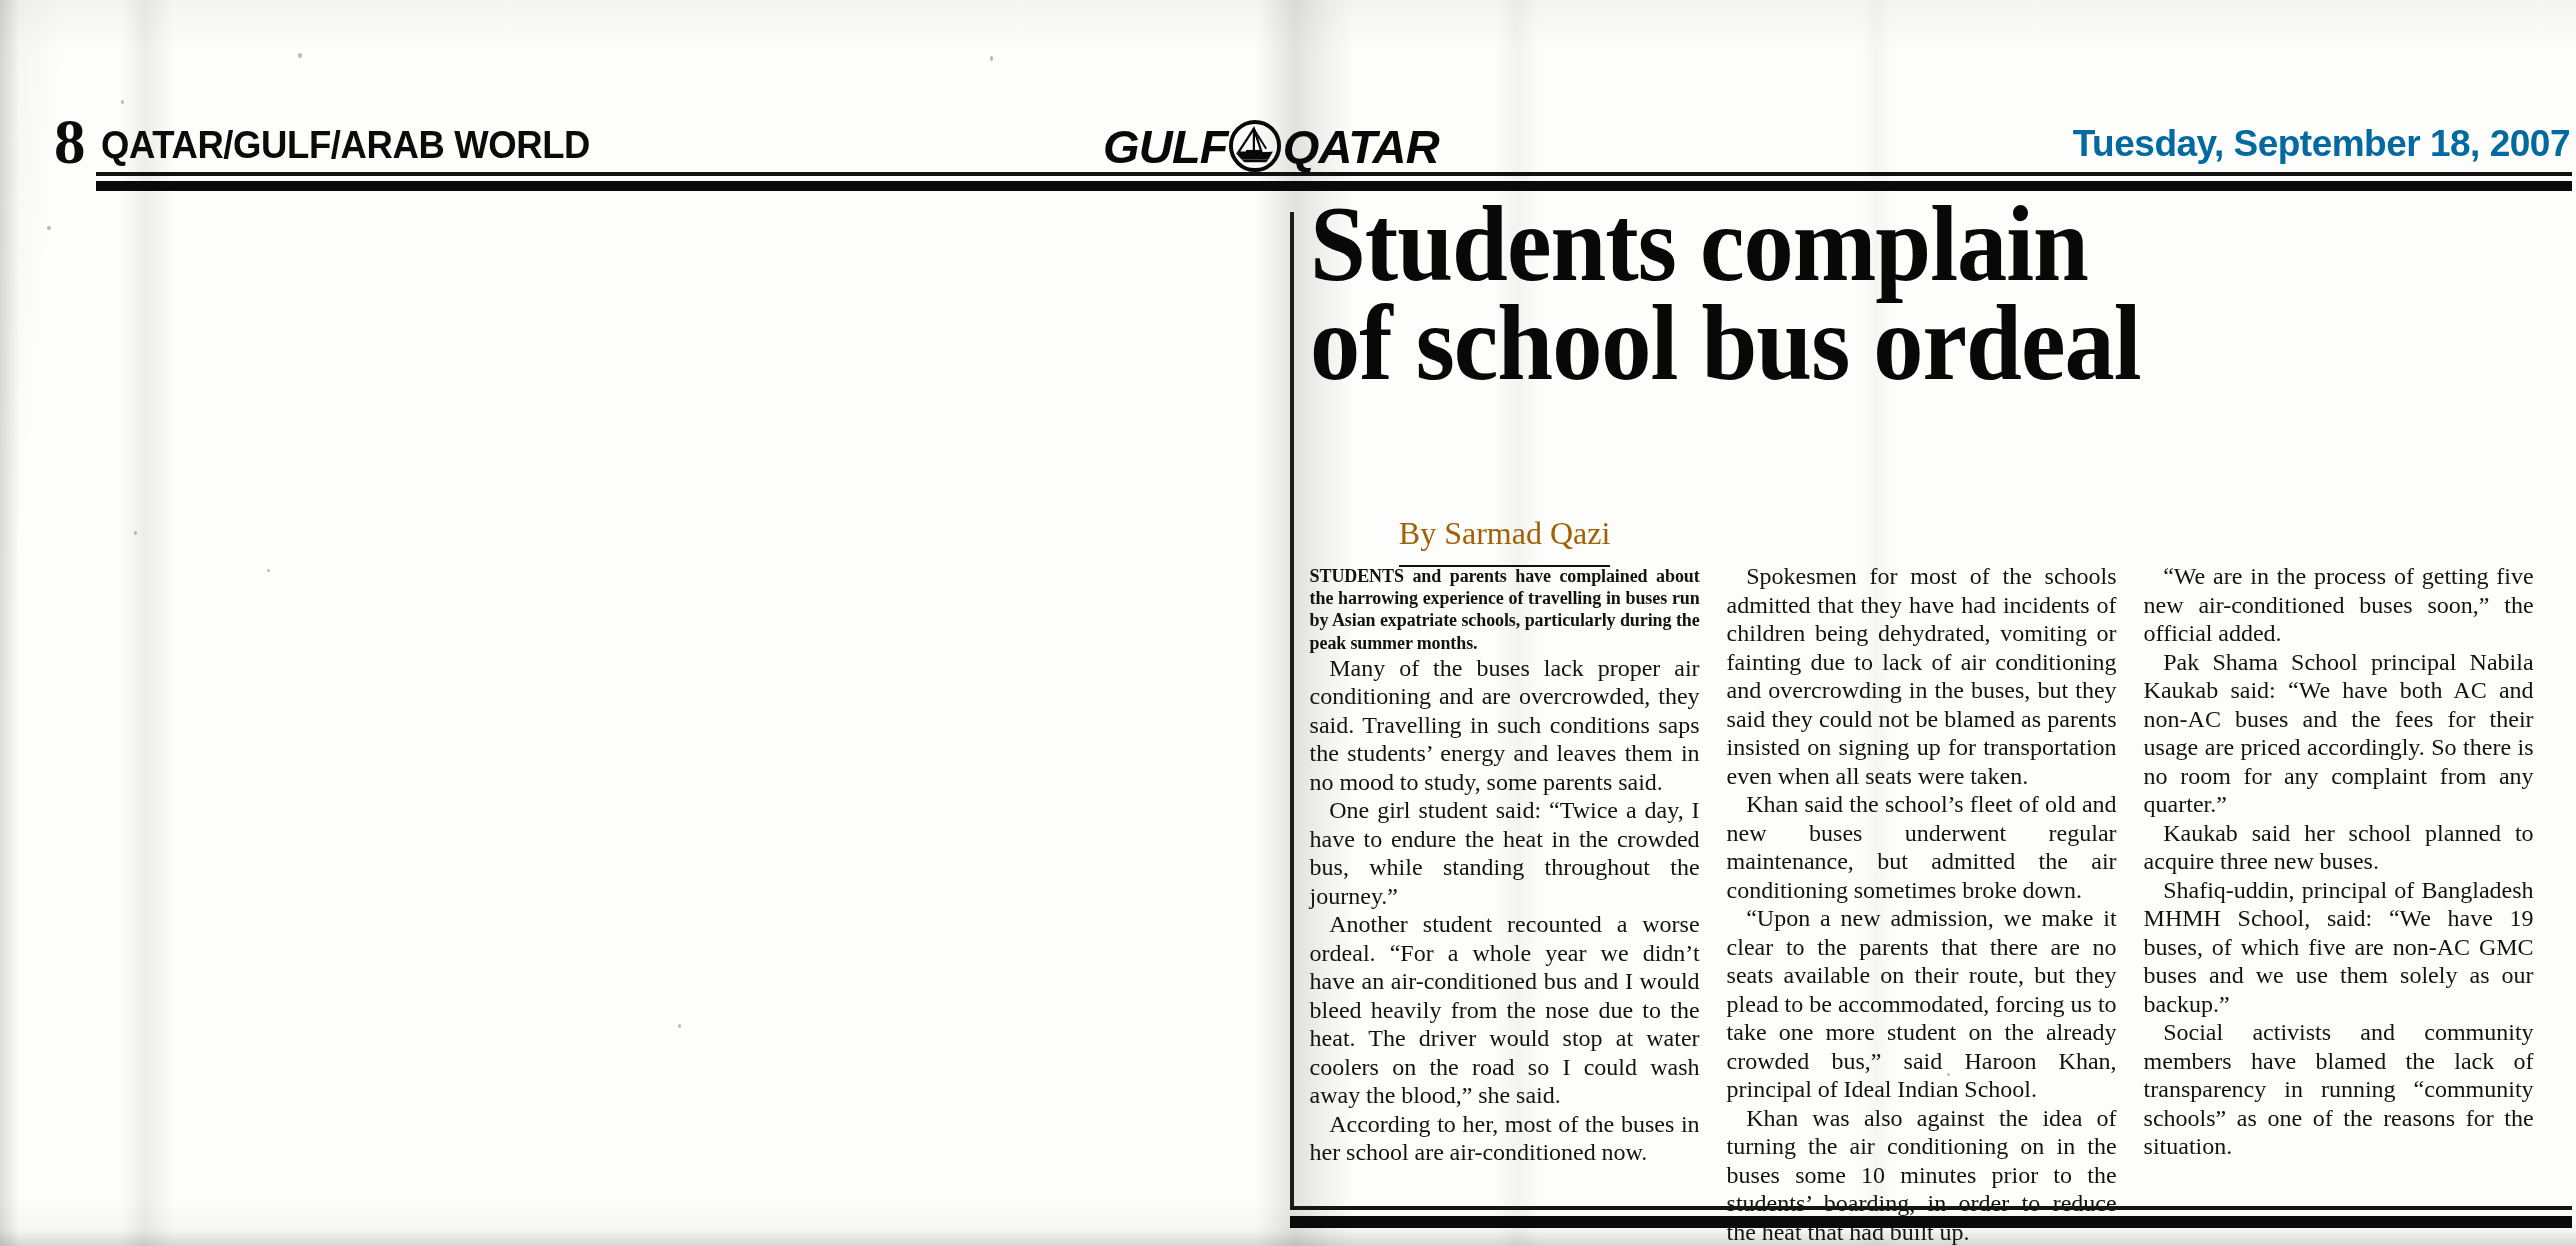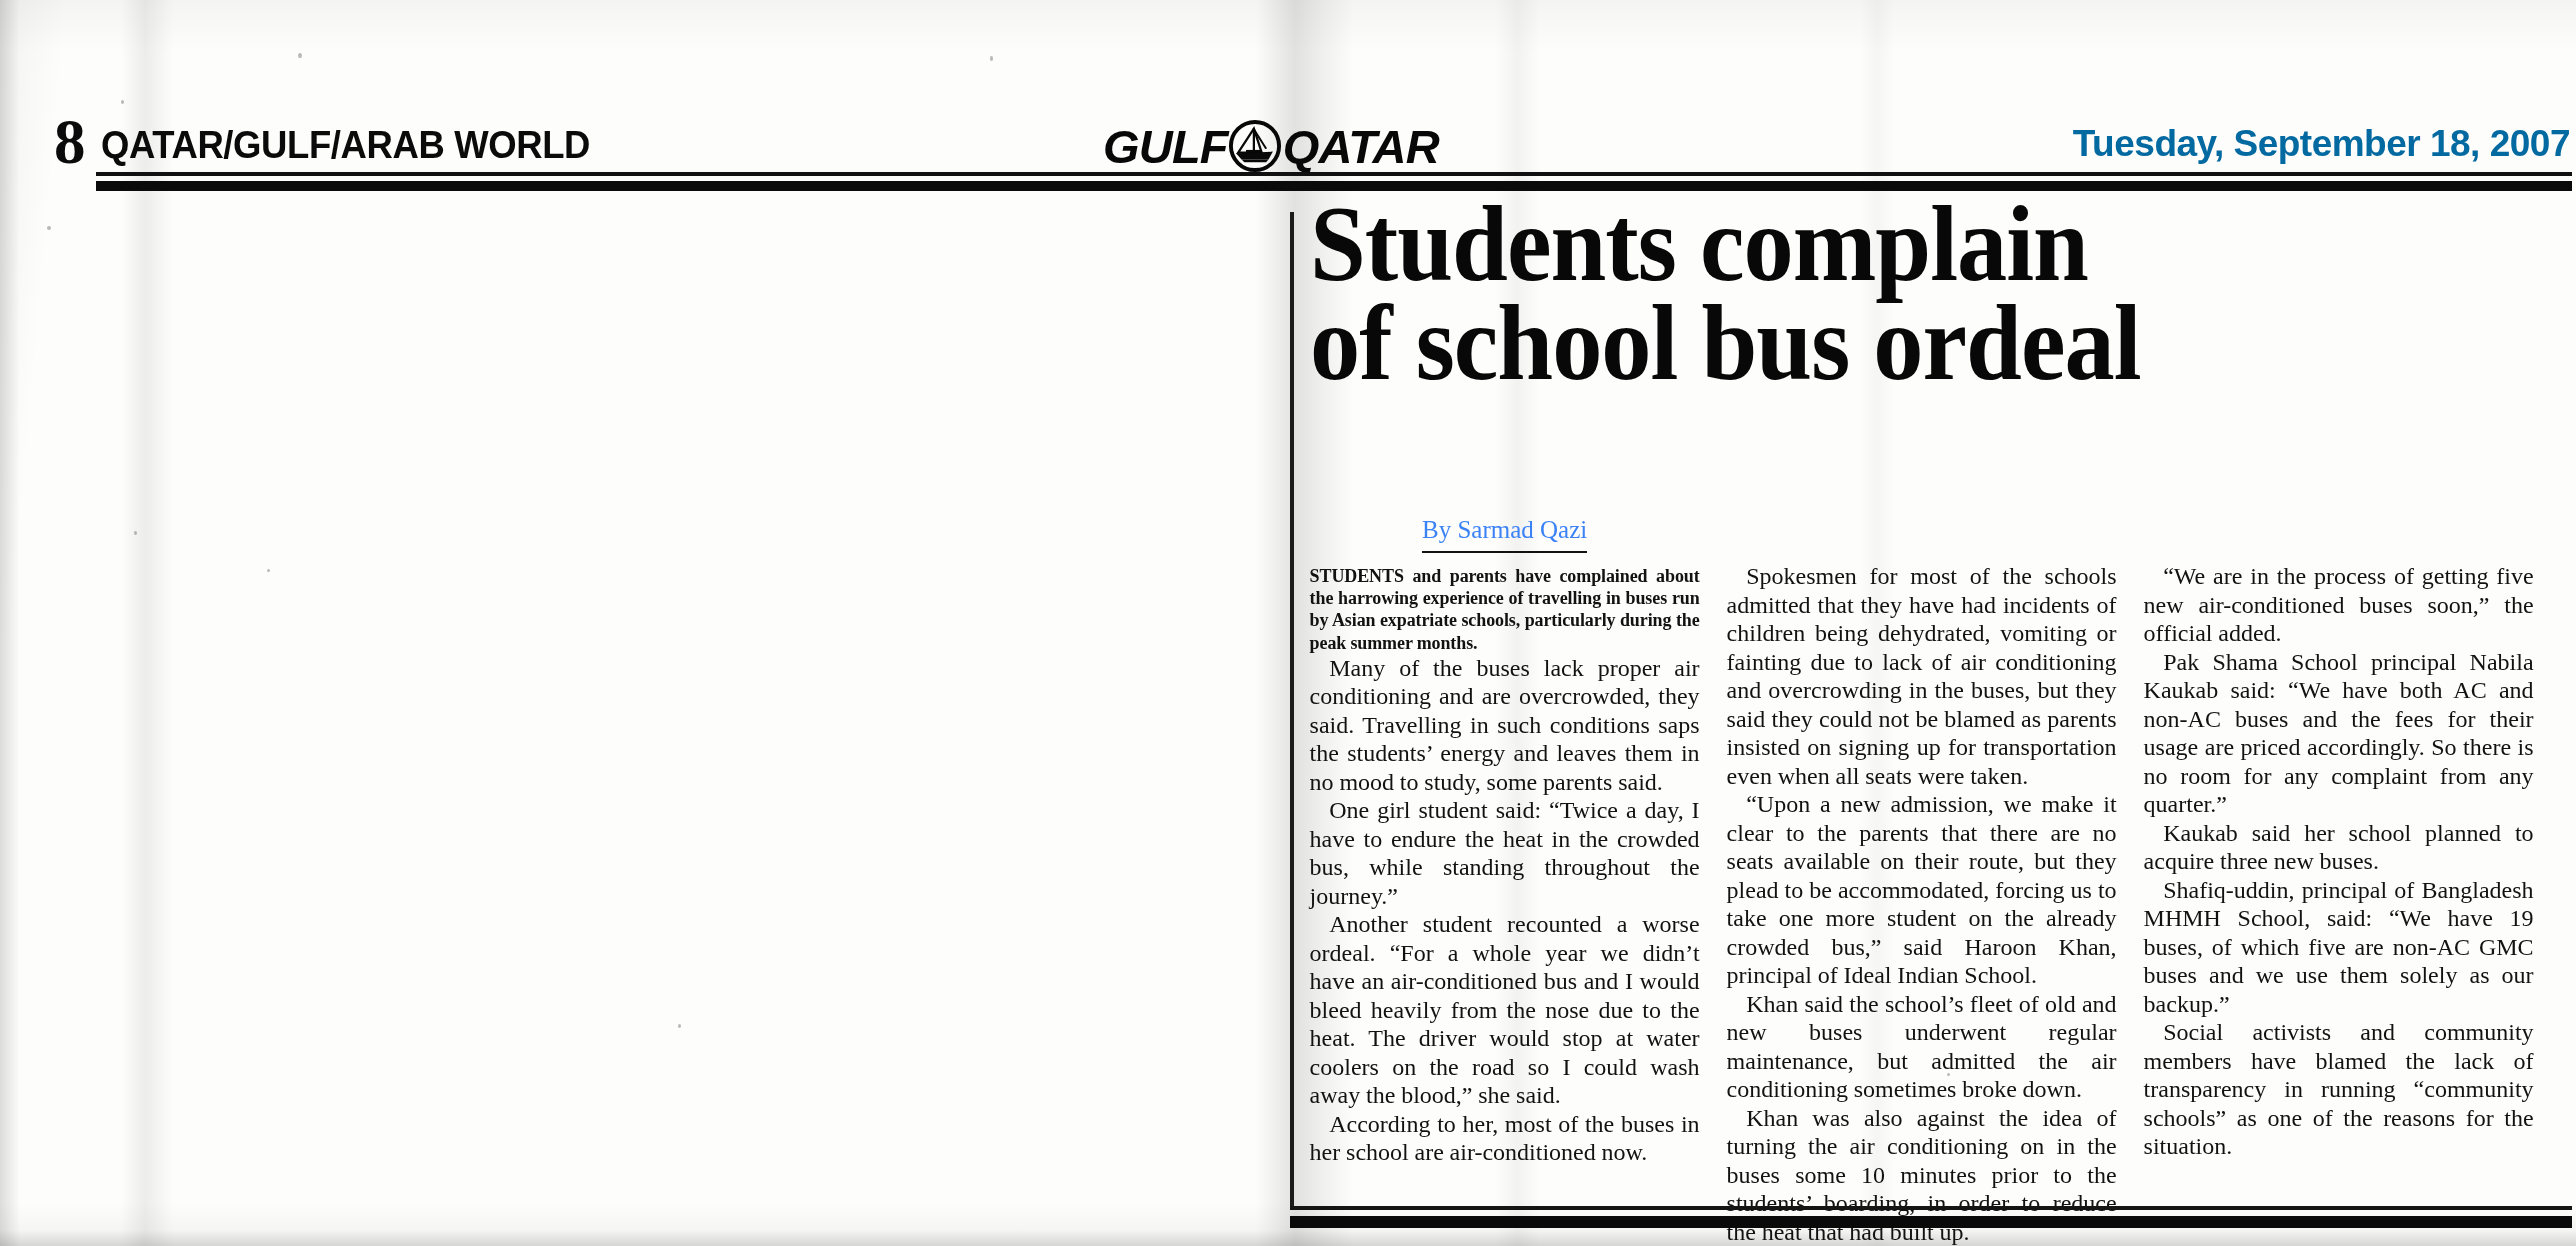--- a/index.html
+++ b/index.html
@@ -184,24 +184,24 @@
   .byline-wrap {
     position: absolute;
     left: 19.6px;
     top: 313px;
     width: 390px;
     text-align: center;
   }
   .byline {
     display: inline-block;
     font-family: "Liberation Serif", serif;
-    font-size: 25px;
-    color: #3b82f6;
+    font-size: 32px;
+    color: #a16207;
     border-bottom: 2.3px solid #111;
-    padding-bottom: 7px;
+    padding-bottom: 14px;
     line-height: 1.1;
   }
 
   .columns {
     position: absolute;
     left: 19.6px;
     top: 362px;
     width: 1259px;
     display: flex;
     gap: 27px;
@@ -318,22 +318,22 @@
         <p class="lead">STUDENTS and parents have complained about the harrowing experience of travelling in buses run by Asian expatriate schools, particularly during the peak summer months.</p>
         <p>Many of the buses lack proper air conditioning and are overcrowded, they said. Travelling in such conditions saps the students’ energy and leaves them in no mood to study, some parents said.</p>
         <p>One girl student said: “Twice a day, I have to endure the heat in the crowded bus, while standing throughout the journey.”</p>
         <p>Another student recounted a worse ordeal. “For a whole year we didn’t have an air-conditioned bus and I would bleed heavily from the nose due to the heat. The driver would stop at water coolers on the road so I could wash away the blood,” she said.</p>
         <p>According to her, most of the buses in her school are air-conditioned now.</p>
 
       </div>
 
       <div class="col col-2">
         <p>Spokesmen for most of the schools admitted that they have had incidents of children being dehydrated, vomiting or fainting due to lack of air conditioning and overcrowding in the buses, but they said they could not be blamed as parents insisted on signing up for transportation even when all seats were taken.</p>
+        <p>Khan said the school’s fleet of old and new buses underwent regular maintenance, but admitted the air conditioning sometimes broke down.</p>
         <p>“Upon a new admission, we make it clear to the parents that there are no seats available on their route, but they plead to be accommodated, forcing us to take one more student on the already crowded bus,” said Haroon Khan, principal of Ideal Indian School.</p>
-        <p>Khan said the school’s fleet of old and new buses underwent regular maintenance, but admitted the air conditioning sometimes broke down.</p>
         <p>Khan was also against the idea of turning the air conditioning on in the buses some 10 minutes prior to the students’ boarding, in order to reduce the heat that had built up.</p>
 
       </div>
 
       <div class="col col-3">
         <p>“We are in the process of getting five new air-conditioned buses soon,” the official added.</p>
         <p>Pak Shama School principal Nabila Kaukab said: “We have both AC and non-AC buses and the fees for their usage are priced accordingly. So there is no room for any complaint from any quarter.”</p>
         <p>Kaukab said her school planned to acquire three new buses.</p>
         <p>Shafiq-uddin, principal of Bangladesh MHMH School, said: “We have 19 buses, of which five are non-AC GMC buses and we use them solely as our backup.”</p>
         <p>Social activists and community members have blamed the lack of transparency in running “community schools” as one of the reasons for the situation.</p>

